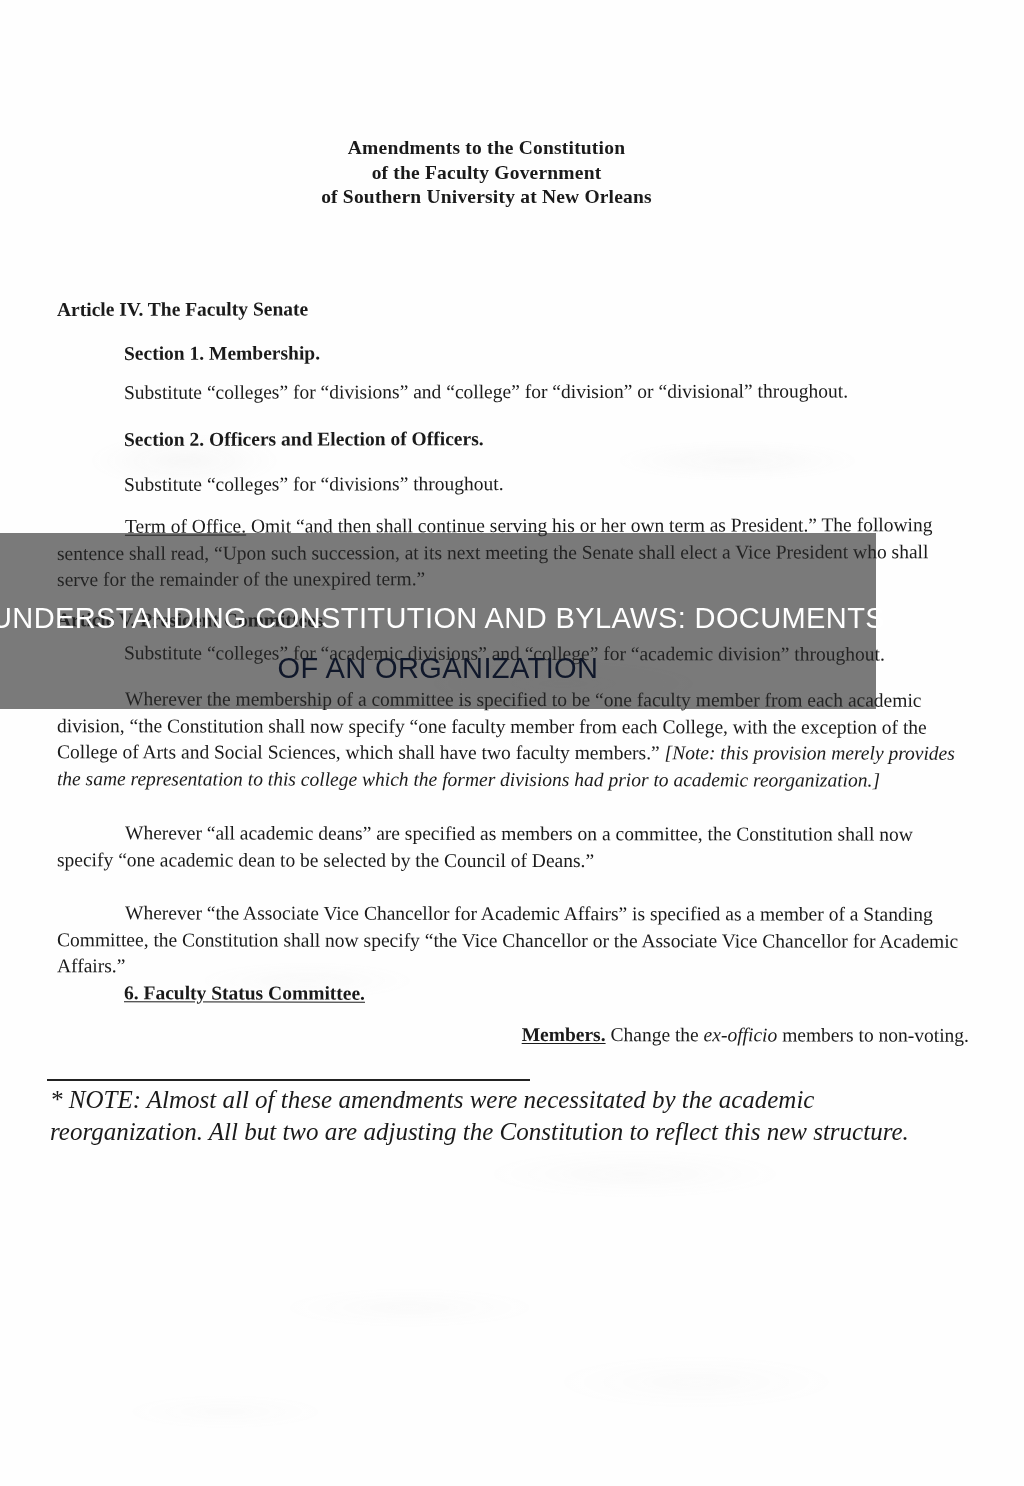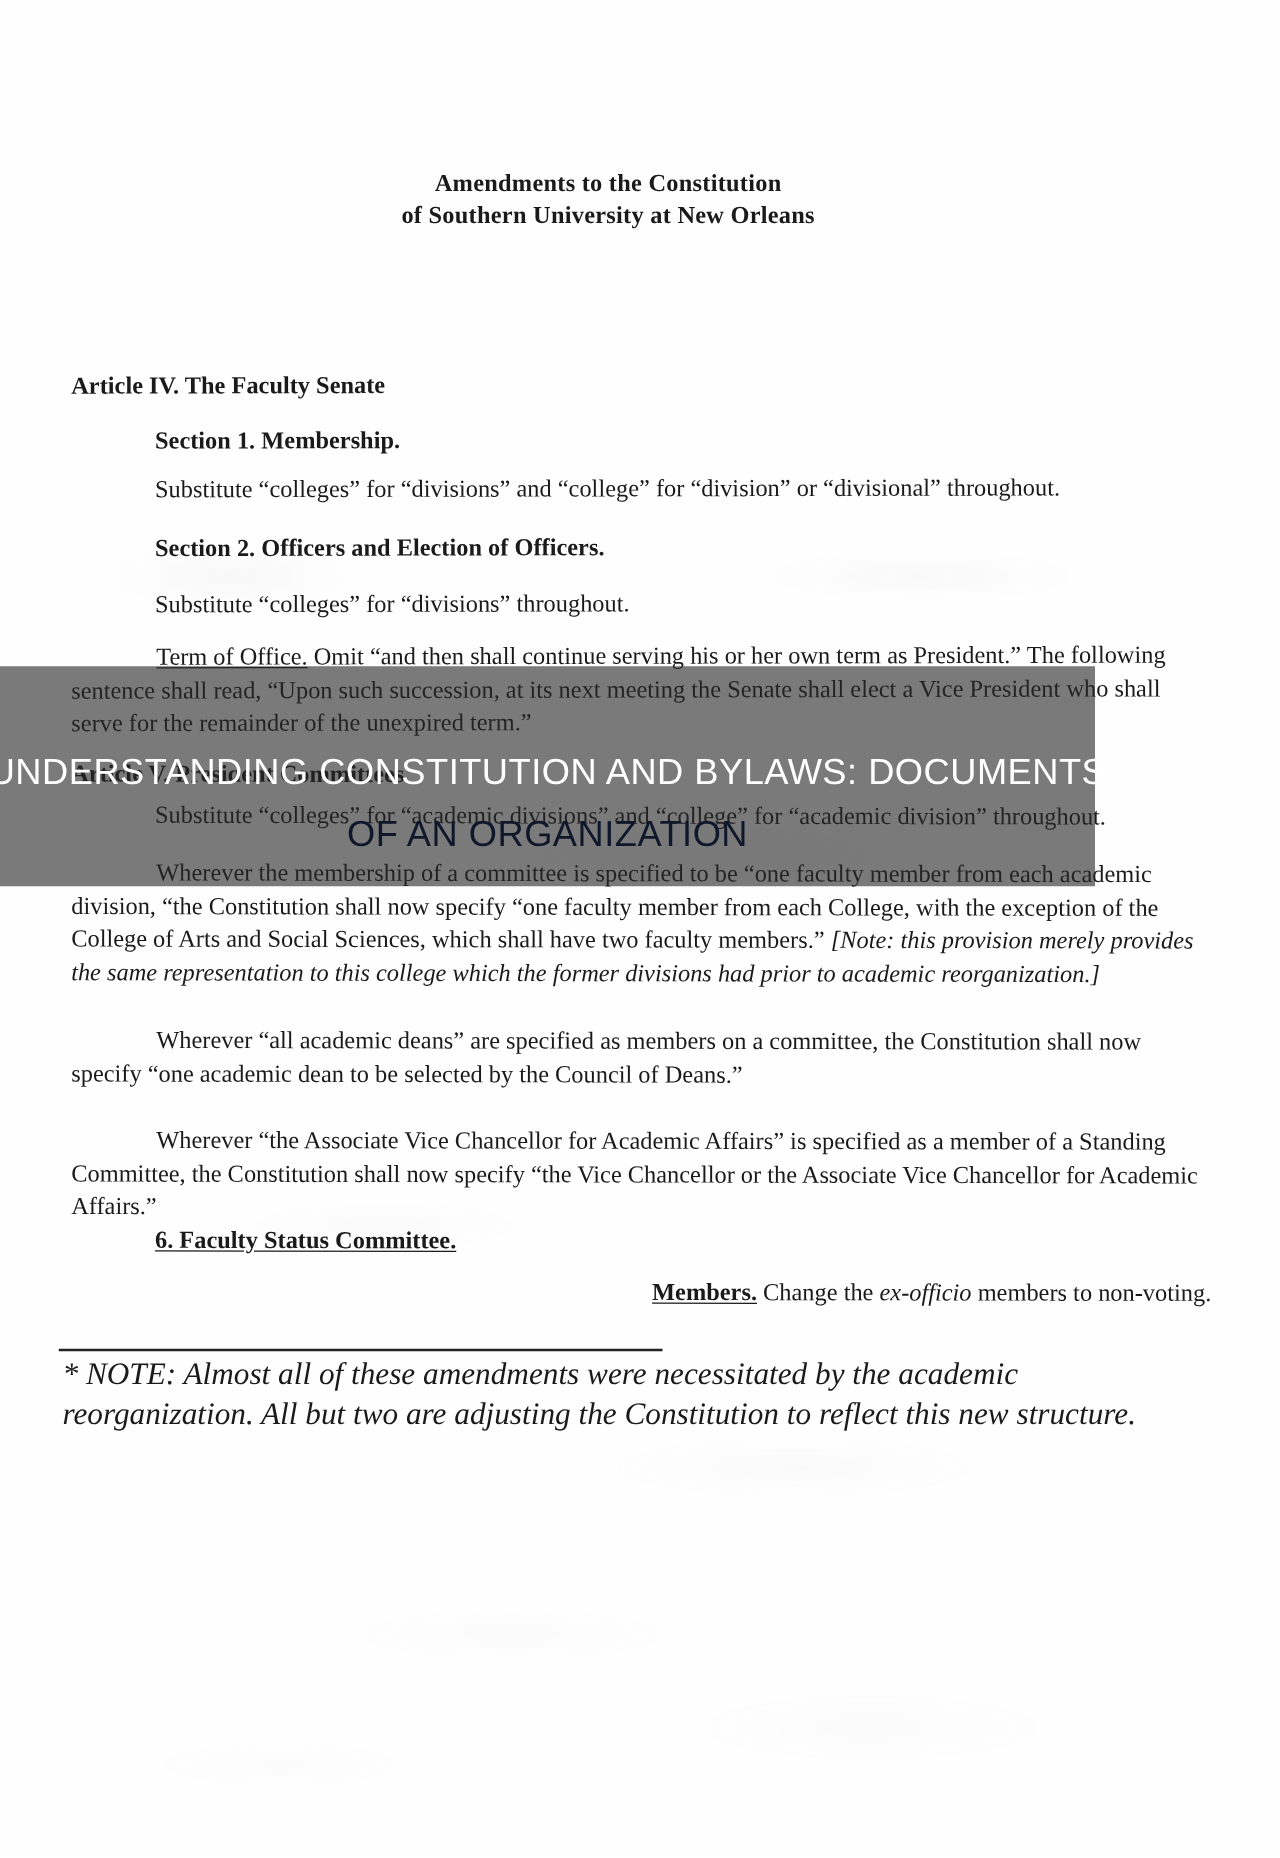--- a/index.html
+++ b/index.html
@@ -134,20 +134,21 @@
 <body>
 
 <div id="page">
 
   <div id="scan-noise"></div>
 
   <div class="doc">
 
     <div id="title-block">
       <span class="tline">Amendments to the Constitution</span>
+      <span class="tline">of the Faculty Government</span>
       <span class="tline">of Southern University at New Orleans</span>
     </div>
 
     <div class="blk lvl0 jit1" style="top:296px;">
       <b class="hd">Article IV.  The Faculty Senate</b>
     </div>
 
     <div class="blk lvl1 jit1" style="top:340px;">
       <b class="hd">Section 1.  Membership.</b>
     </div>

